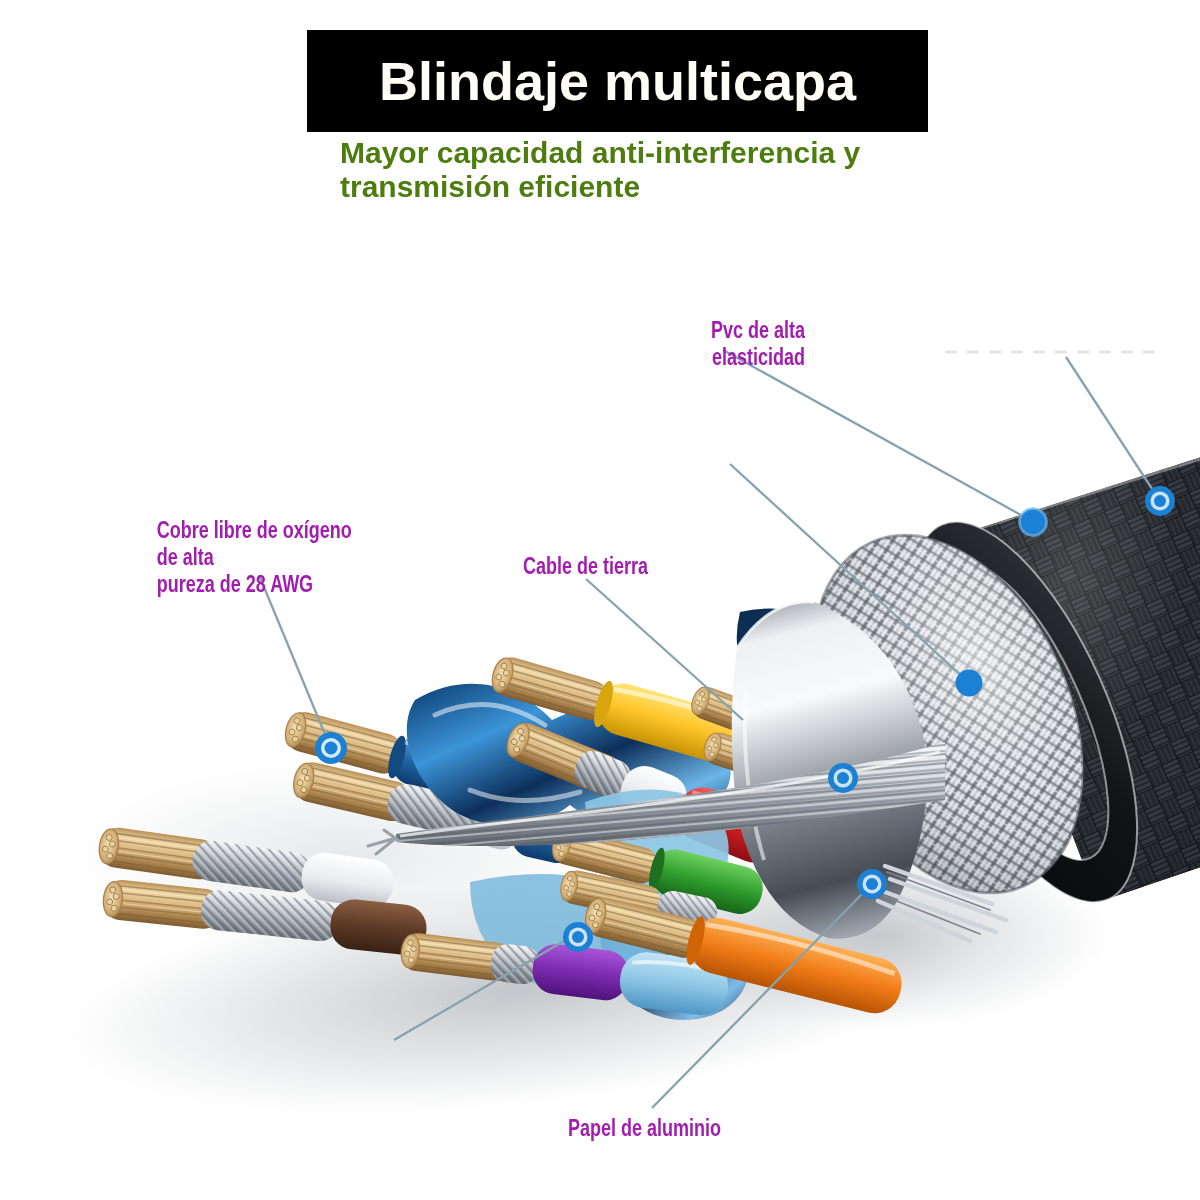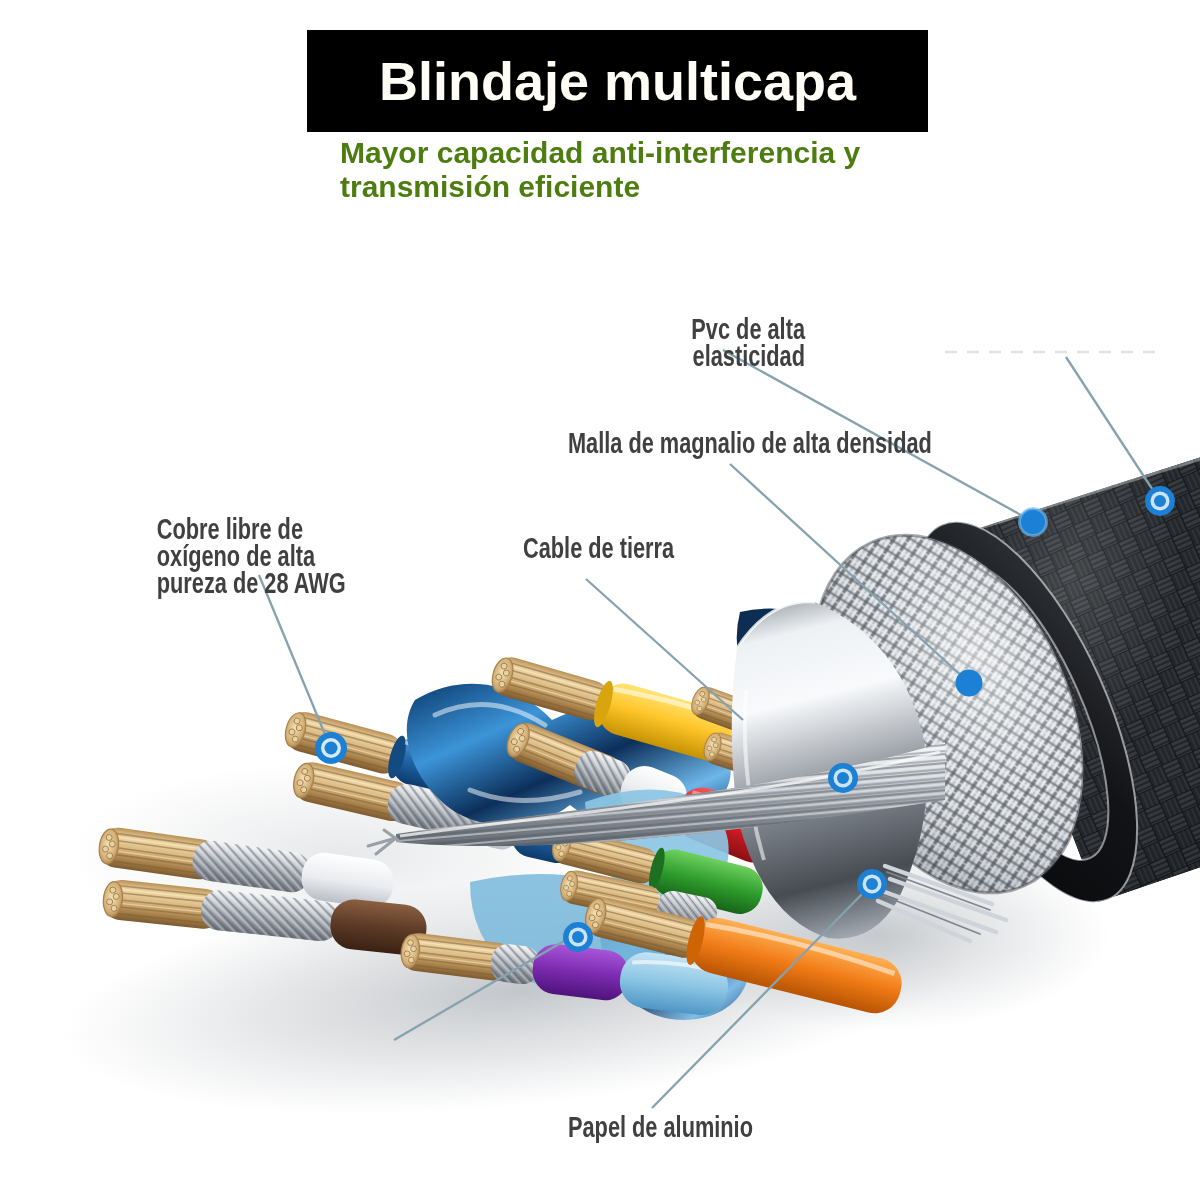--- a/index.html
+++ b/index.html
@@ -4,31 +4,31 @@
 <style>
   html,body{margin:0;padding:0;background:#ffffff;}
   #stage{position:relative;width:1196px;height:1200px;overflow:hidden;background:#ffffff;
          font-family:"Liberation Sans","DejaVu Sans",sans-serif;margin-left:40px;}
   #cable-svg{position:absolute;left:0;top:0;}
   .banner{position:absolute;left:267px;top:30px;width:621px;height:102px;background:#000000;}
   .banner h1{margin:0;width:100%;height:102px;line-height:102px;text-align:center;
              font-size:54px;font-weight:700;color:#fffdf6;letter-spacing:0px;}
   .subtitle{position:absolute;left:300px;top:136px;font-size:30px;font-weight:700;
             color:#4d7c0f;line-height:34px;white-space:pre-line;}
-  .lbl{position:absolute;font-size:29px;font-weight:700;color:#404040;white-space:pre-line;line-height:27px;}
+  .lbl{position:absolute;font-size:24px;font-weight:700;color:#a21caf;white-space:pre-line;line-height:27px;}
   .lbl .squish{display:inline-block;transform:scaleX(.75);transform-origin:left center;white-space:pre-line;}
   .lbl.c-center{text-align:left;}
   .lbl.c-center .squish{transform-origin:center center;}
   .lbl.c-right{text-align:right;}
   .lbl.c-right .squish{transform-origin:right center;}
   #lbl-pvc{left:555px;top:316px;width:210px;}
   #lbl-algodon{left:852px;top:316px;}
   #lbl-magnalio{left:528px;top:430px;}
   #lbl-cobre{left:84px;top:516px;width:262px;}
-  #lbl-tierra{left:483px;top:535px;}
+  #lbl-tierra{left:483px;top:552px;}
   #lbl-mylar{left:237px;top:1040px;}
   #lbl-papel{left:528px;top:1114px;text-align:right;}
 </style>
 </head>
 <body>
 
 <div id="stage">
 
 <svg id="cable-svg" width="1200" height="1200" viewBox="0 0 1200 1200">
   <defs>
@@ -362,18 +362,17 @@
   </g>
 </svg>
 
   <div class="banner">
     <h1>Blindaje multicapa</h1>
   </div>
   <div class="subtitle">Mayor capacidad anti-interferencia y
 transmisión eficiente</div>
 
   <div class="lbl c-right" id="lbl-pvc"><span class="squish">Pvc de alta elasticidad</span></div>
-  <div class="lbl" id="lbl-magnalio"><span class="squish">Malla de magnalio de alta densidad</span></div>
   <div class="lbl c-center" id="lbl-cobre"><span class="squish">Cobre libre de oxígeno de alta
 pureza de 28 AWG</span></div>
   <div class="lbl" id="lbl-tierra"><span class="squish">Cable de tierra</span></div>
   <div class="lbl" id="lbl-papel"><span class="squish">Papel de aluminio</span></div>
 </div>
 
 </body></html>

